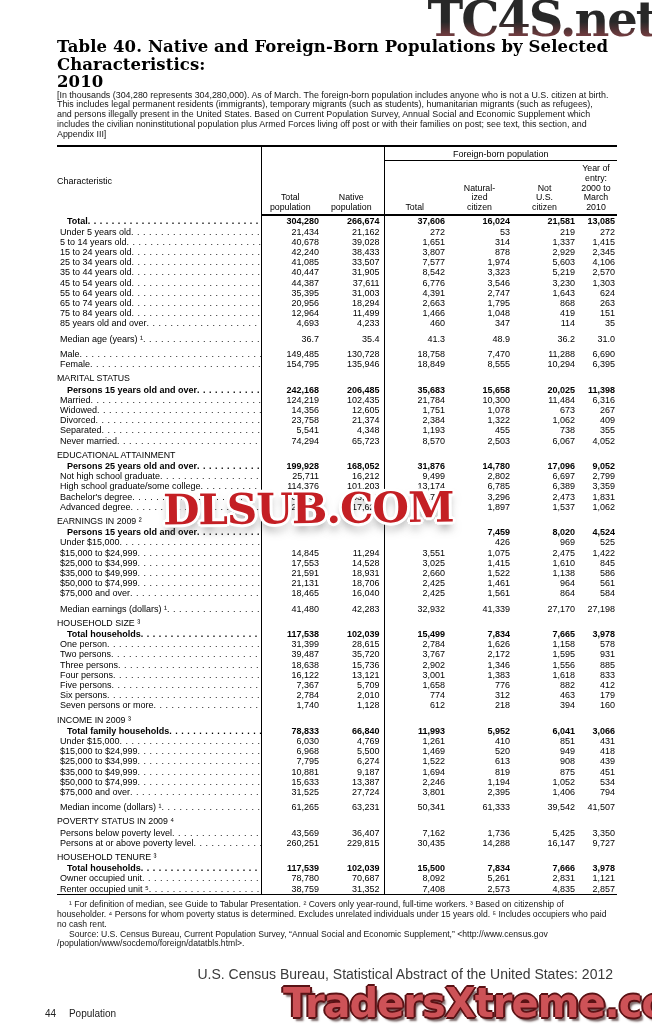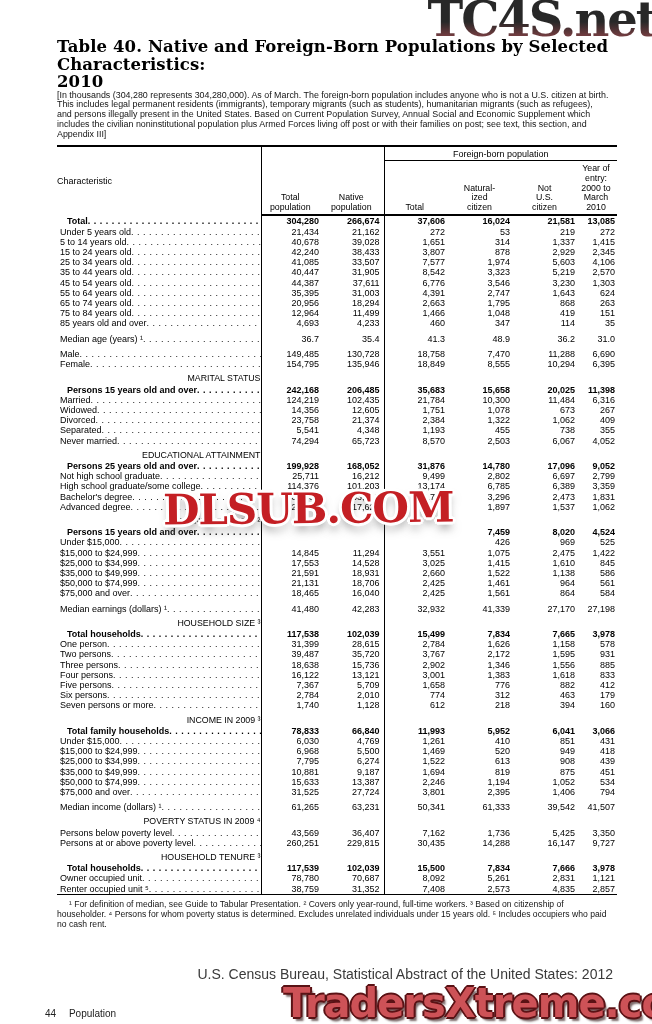--- a/index.html
+++ b/index.html
@@ -25,21 +25,21 @@
   .colhead{vertical-align:bottom;text-align:center;white-space:pre-line;
            font-size:8.8px;line-height:9.6px;padding:3px 4px 2px 0;}
   thead th{border-bottom:0;}
   thead tr.hdr2 th{border-bottom:2px solid #000;}
   .num{text-align:right;padding-right:4px;font-variant-numeric:tabular-nums;}
   td.c6{padding-right:2px;}
   tr.total td{font-weight:bold;}
   tr.total .t{padding-left:10px;}
   tr.gap td{padding-top:5px;margin-left:44px;}
   tr.section td{padding-top:4px;padding-bottom:1px;}
-  tr.section .c0{text-align:right;font-size:8.8px;}
+  tr.section .c0{text-align:left;font-size:8.8px;}
   .lbl{display:flex;overflow:hidden;align-items:baseline;}
   .t{white-space:nowrap;padding-left:3px;}
   .dots{flex:1;overflow:hidden;white-space:nowrap;}
   .dots::before{content:" . . . . . . . . . . . . . . . . . . . . . . . . . . . . . . . . . . . . . . . . . . . . . . . . . . . . . . . . . . . . . . . . . . . . . . . . . . . .";
                 letter-spacing:.5px;}
 
   .footnotes{margin-top:5px;font-size:8.6px;line-height:9.9px;color:#141414;width:556px;}
   .footnotes p{margin:0;text-indent:12px;}
 
   .page-num{position:absolute;left:45px;top:1008px;font-size:10px;color:#222;}
@@ -927,20 +927,21 @@
             <td class="c3 num">7,408</td>
             <td class="c4 num">2,573</td>
             <td class="c5 num">4,835</td>
             <td class="c6 num">2,857</td>
           </tr>
         </tbody>
     </table>
 
     <div class="footnotes">
       <p>¹ For definition of median, see Guide to Tabular Presentation. ² Covers only year-round, full-time workers. ³ Based on citizenship of householder. ⁴ Persons for whom poverty status is determined. Excludes unrelated individuals under 15 years old. ⁵ Includes occupiers who paid no cash rent.</p>
+      <p>Source: U.S. Census Bureau, Current Population Survey, “Annual Social and Economic Supplement,” &lt;http://www.census.gov /population/www/socdemo/foreign/datatbls.html&gt;.</p>
     </div>
   </div>
 
   <div class="page-num">
     <span>44</span>
     <span class="sec">Population</span>
   </div>
   <div class="credit">U.S. Census Bureau, Statistical Abstract of the United States: 2012</div>
 
   <div class="wm wm-top">TC4S.net</div>

